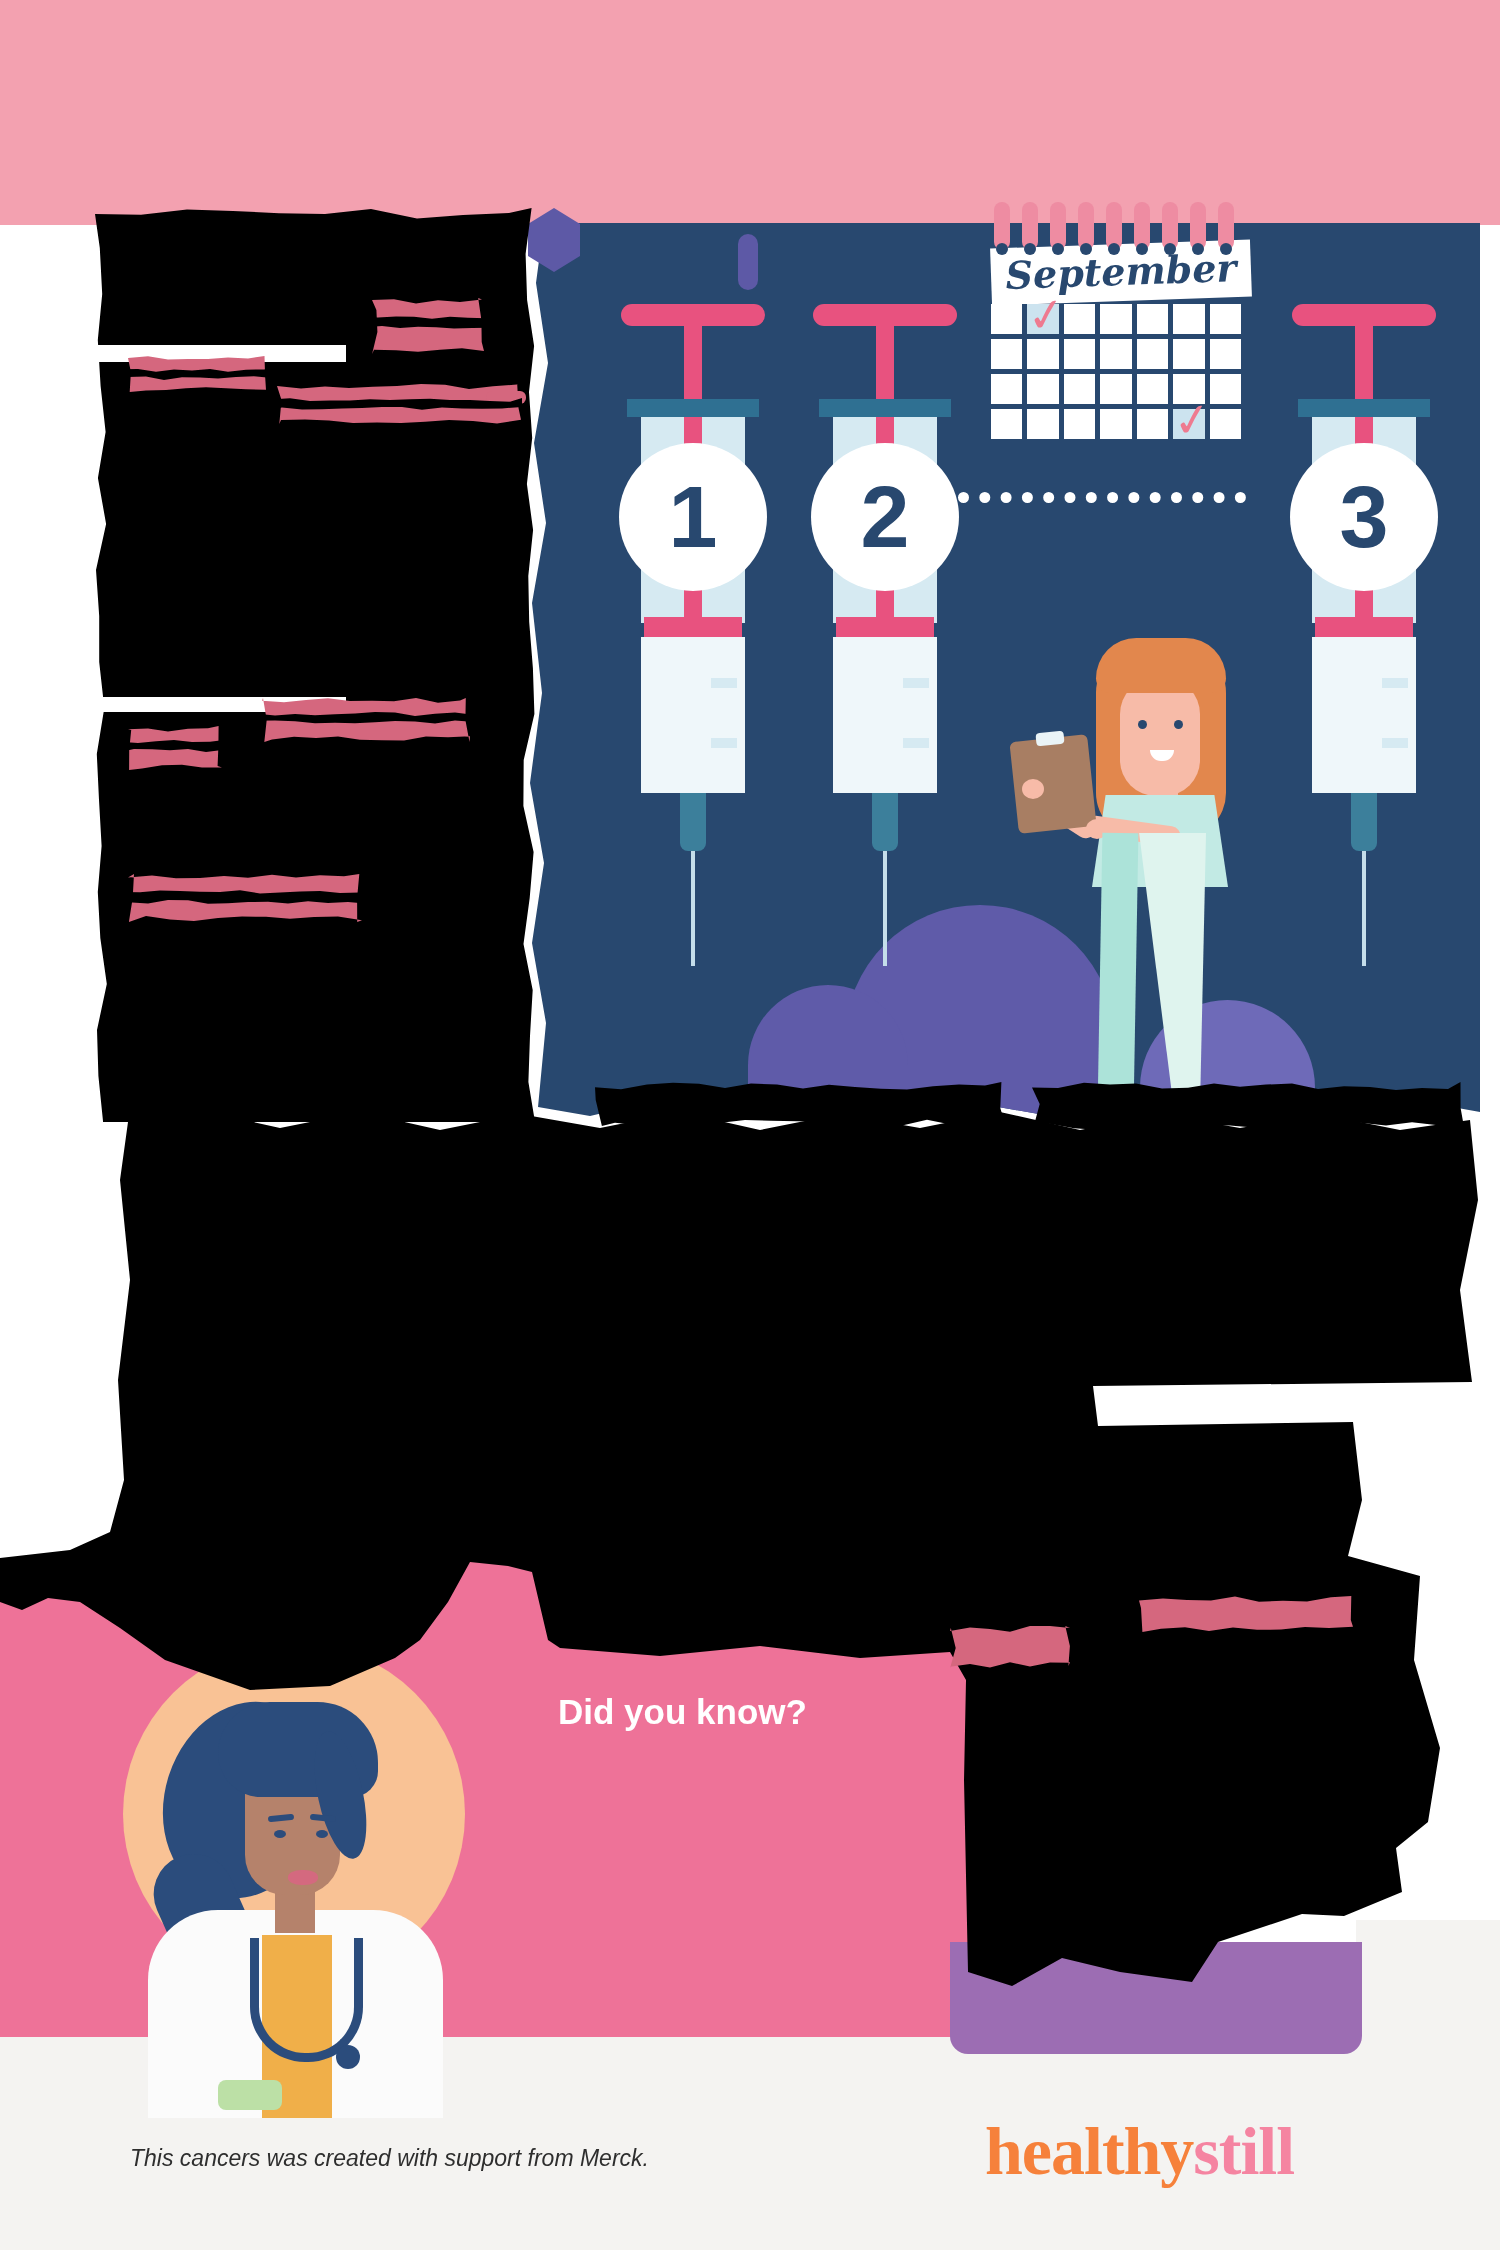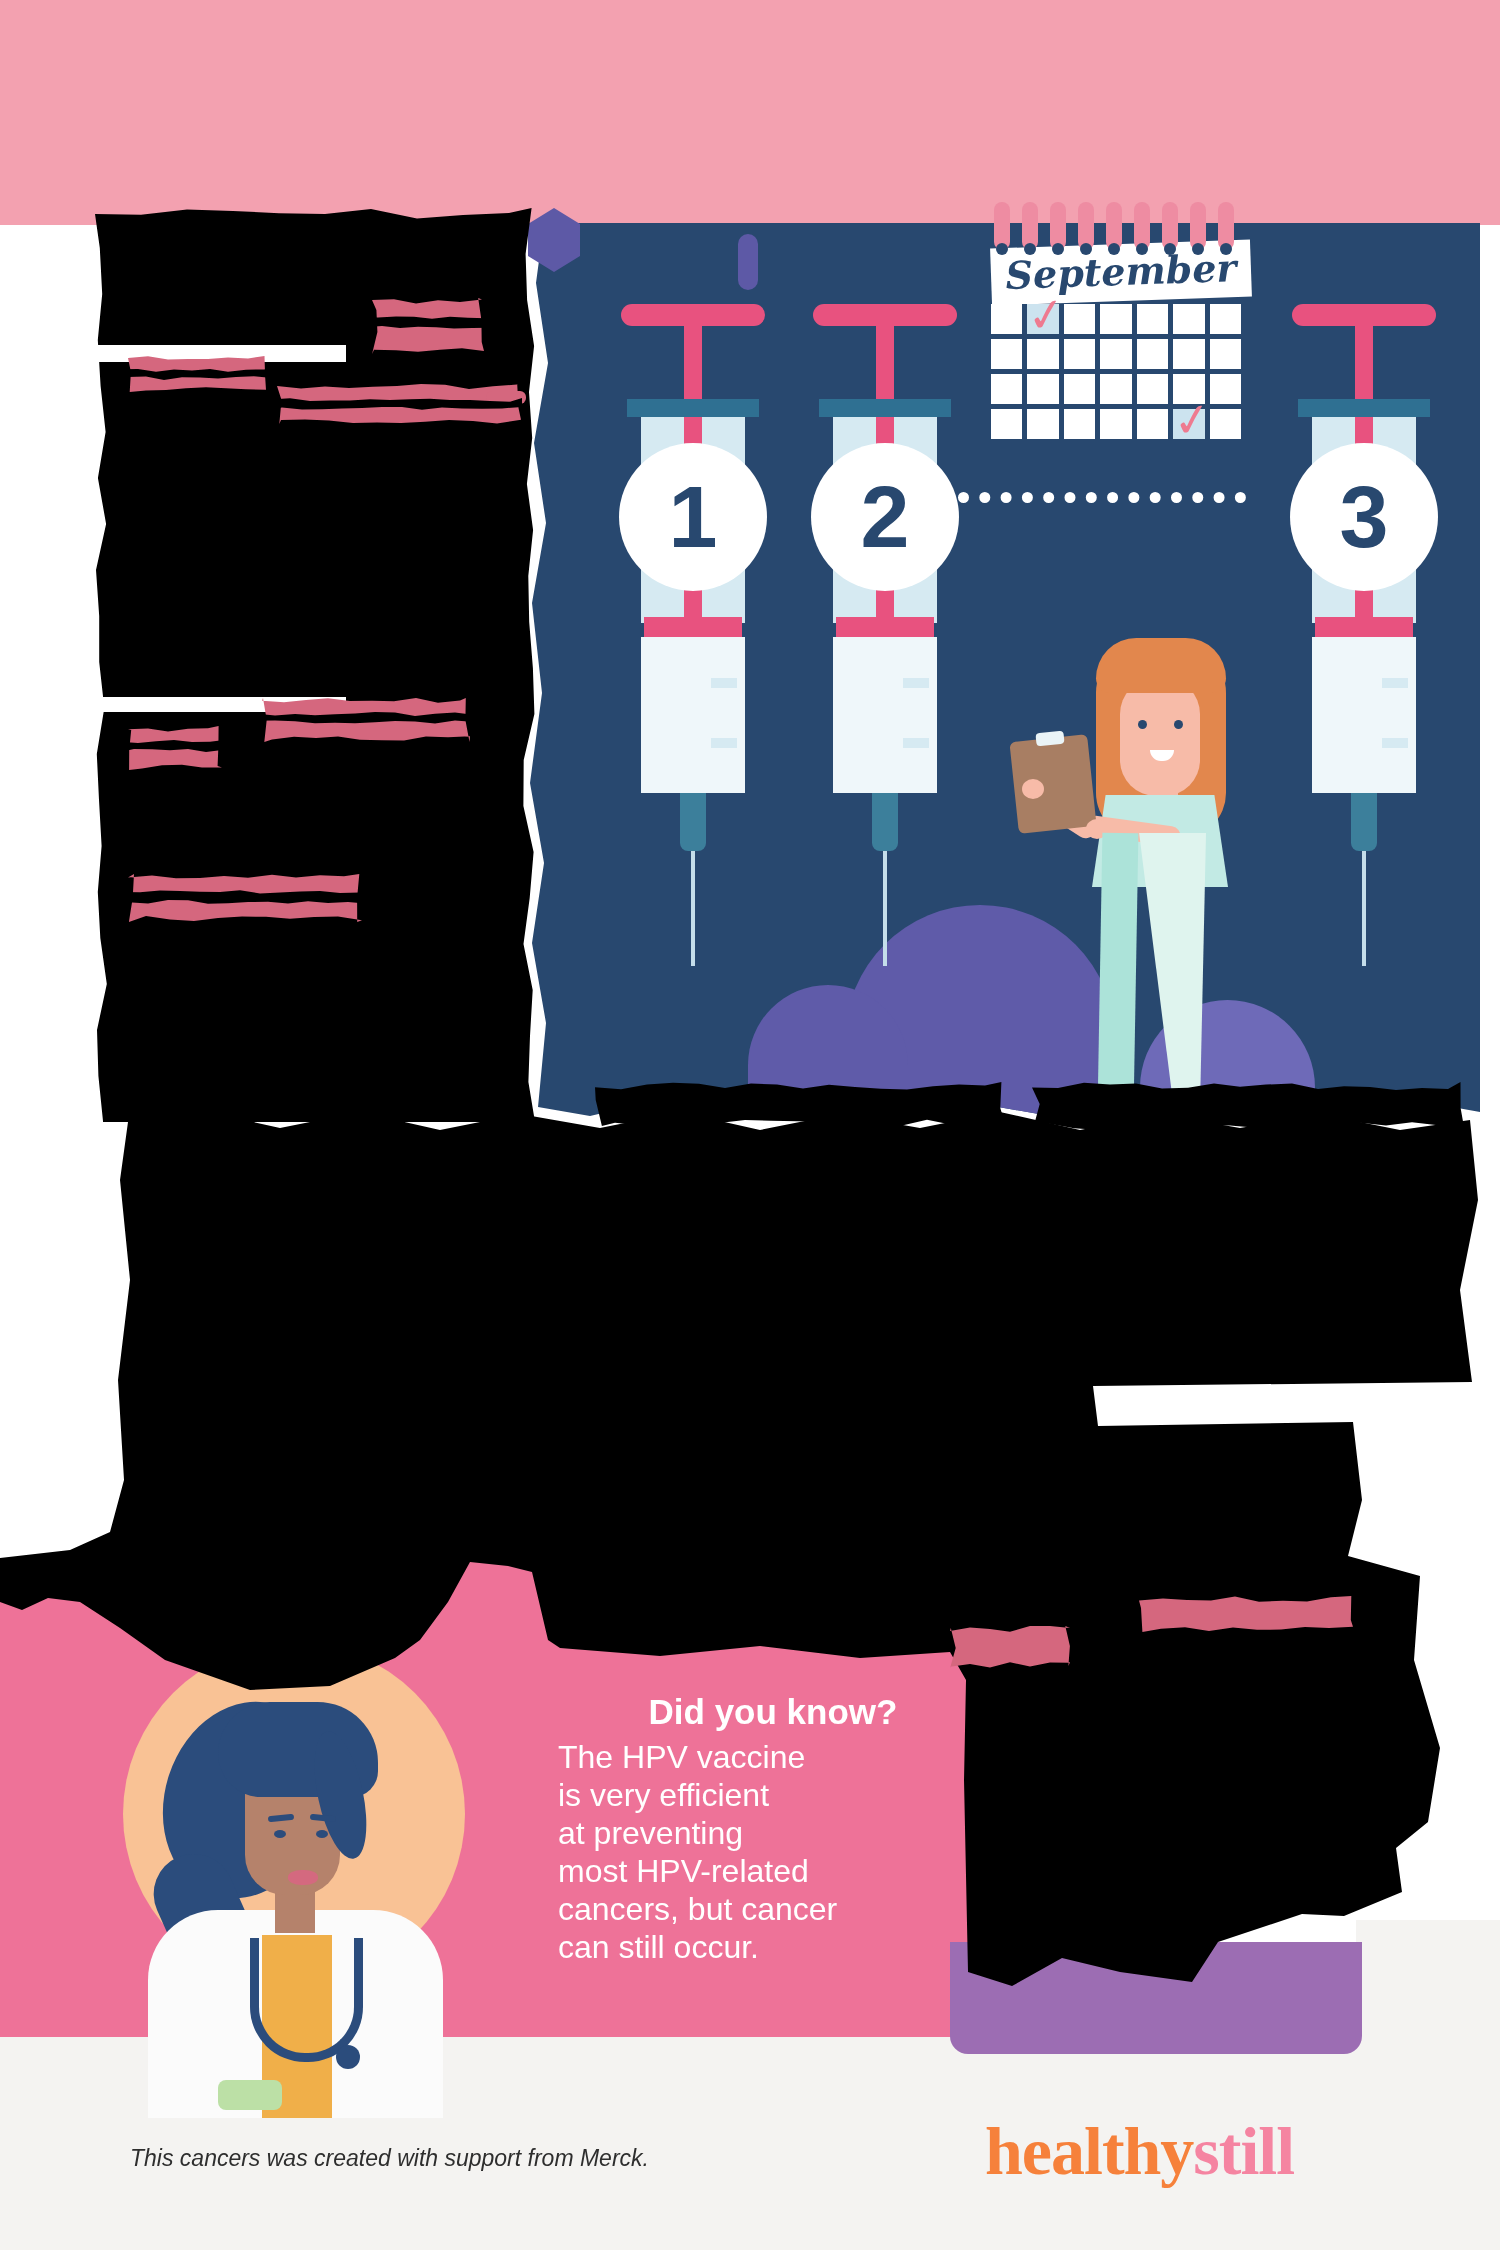--- a/index.html
+++ b/index.html
@@ -61,21 +61,21 @@
      48px 518px,22px 530px,0px 522px,0px 478px,70px 470px,110px 452px,124px 400px,118px 300px,
      130px 200px,120px 100px);}
   .frag{background:#D5677E;z-index:22;}
   .stripe{background:#000;z-index:23;}
   
   #pink-section{left:0;top:1545px;width:1000px;height:492px;background:#EE7298;z-index:3;
     clip-path:polygon(0 25px,60px 8px,120px 28px,200px 10px,280px 30px,360px 8px,430px 26px,470px 4px,
       520px 22px,560px 6px,640px 24px,720px 8px,800px 26px,880px 10px,940px 24px,1000px 12px,
       1000px 492px,0 492px);}
   #didyouknow{left:558px;top:1692px;width:430px;color:#ffffff;z-index:30;}
-  #didyouknow h3{margin:0 0 6px 0;font-size:35px;font-weight:700;text-align:center;}
+  #didyouknow h3{margin:0 0 6px 0;font-size:35px;font-weight:700;}
   #didyouknow p{margin:0;font-size:32px;line-height:38px;white-space:pre-line;font-weight:400;}
   #purple-block{left:950px;top:1942px;width:412px;height:112px;background:#9C6DB3;
      border-radius:0 0 18px 18px;z-index:15;}
   
   #doctor{left:120px;top:1640px;width:360px;height:478px;z-index:10;}
   #doctor .navy{background:#2B4C7C;}
   
   #footer-bg{left:0;top:2035px;width:1500px;height:215px;background:#F4F3F1;z-index:1;}
   #footer-corner{left:1356px;top:1920px;width:144px;height:120px;background:#F4F3F1;z-index:2;}
   #attribution{left:130px;top:2145px;font-size:23px;font-style:italic;color:#2E2E2E;z-index:30;}
@@ -255,26 +255,20 @@
 
   <div class="abs" id="purple-block"></div>
 
   <div class="abs" id="blob-mid"></div>
 
   <div class="abs frag jag" style="left: 1139px; top: 1596px; width: 214px; height: 36px; clip-path: polygon(0px 4.6px, 24px 2.5px, 48px 4.1px, 72px 4.5px, 96px 0.4px, 120px 5.7px, 144px 4.7px, 168px 5.5px, 192px 1.3px, 212.3px 0px, 211.8px 24px, 214px 30.7px, 190px 32px, 166px 30.9px, 142px 33.6px, 118px 33.8px, 94px 31.4px, 70px 35.1px, 46px 31.3px, 22px 32.7px, 3.4px 36px, 2px 12px);"></div>
   <div class="abs frag jag" style="left: 950px; top: 1626px; width: 120px; height: 42px; clip-path: polygon(0px 4.9px, 20px 1.5px, 40px 2.9px, 60px 5.8px, 80px 0.1px, 100px 0.1px, 120px 1.9px, 115.3px 0px, 119.9px 20px, 118.4px 40px, 120px 36.3px, 100px 36.6px, 80px 40.5px, 60px 36.2px, 40px 41.4px, 20px 38px, 0px 40.7px, 0.1px 42px, 5.7px 22px, 0.8px 2px);"></div>
 
   <div class="abs" id="didyouknow">
     <h3>Did you know?</h3>
-    <p>The HPV vaccine
-is very efficient
-at preventing
-most HPV-related
-cancers, but cancer
-can still occur.</p>
   </div>
 
   <div class="abs" id="footer-corner"></div>
   <div class="abs" id="footer-bg"></div>
   <div class="abs" id="attribution">This cancers was created with support from Merck.</div>
   <div class="abs" id="logo"><span class="l1">healthy</span><span class="l2">still</span></div>
 
 </div>
 
 </body></html>

